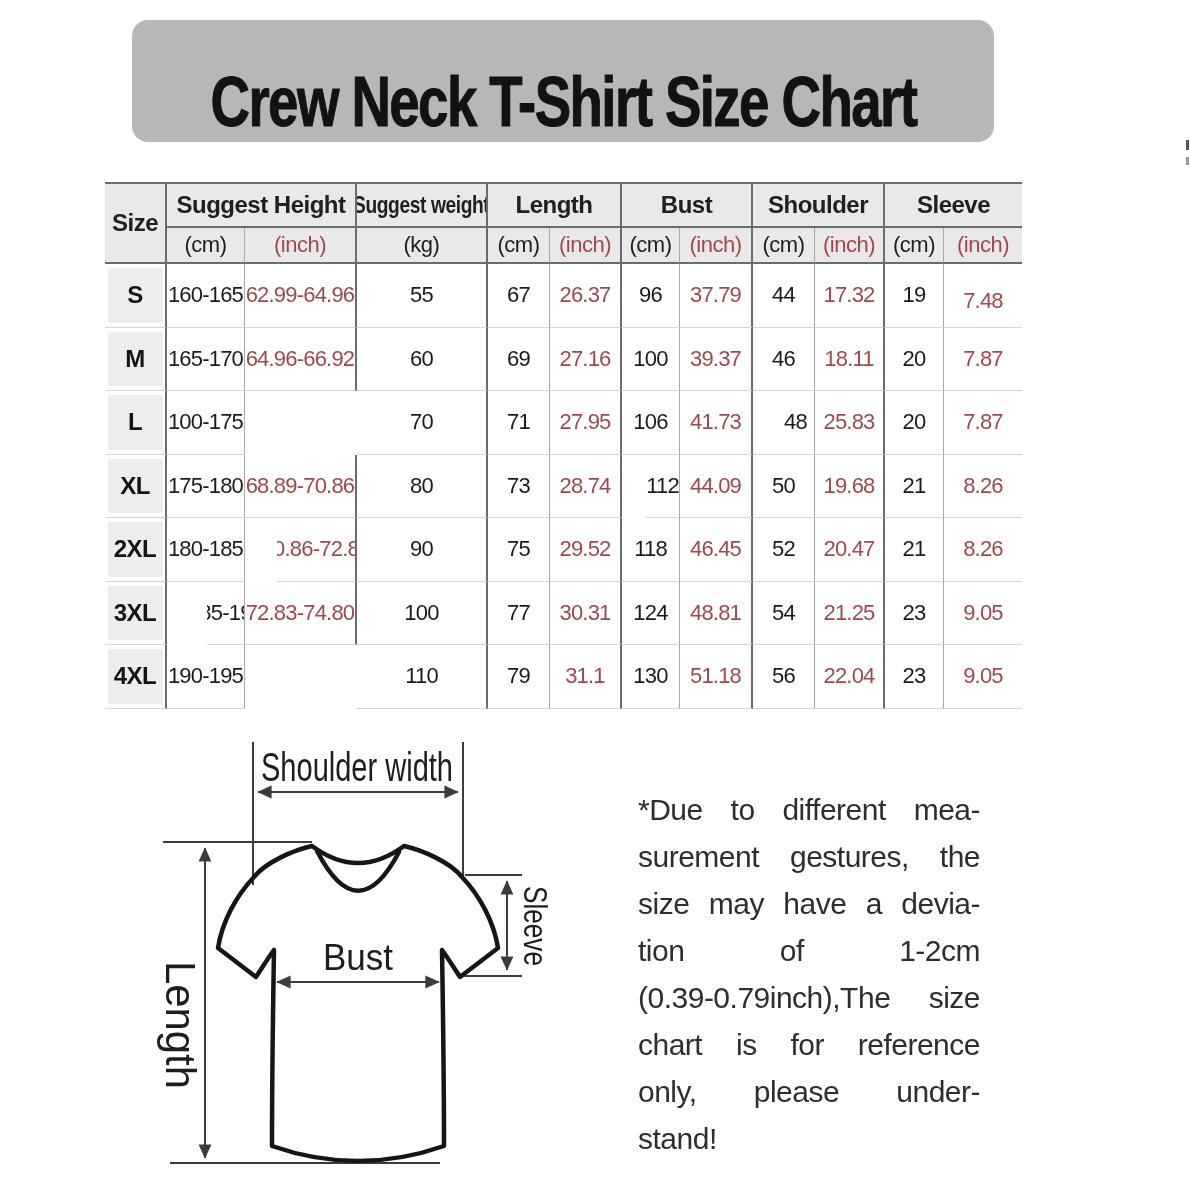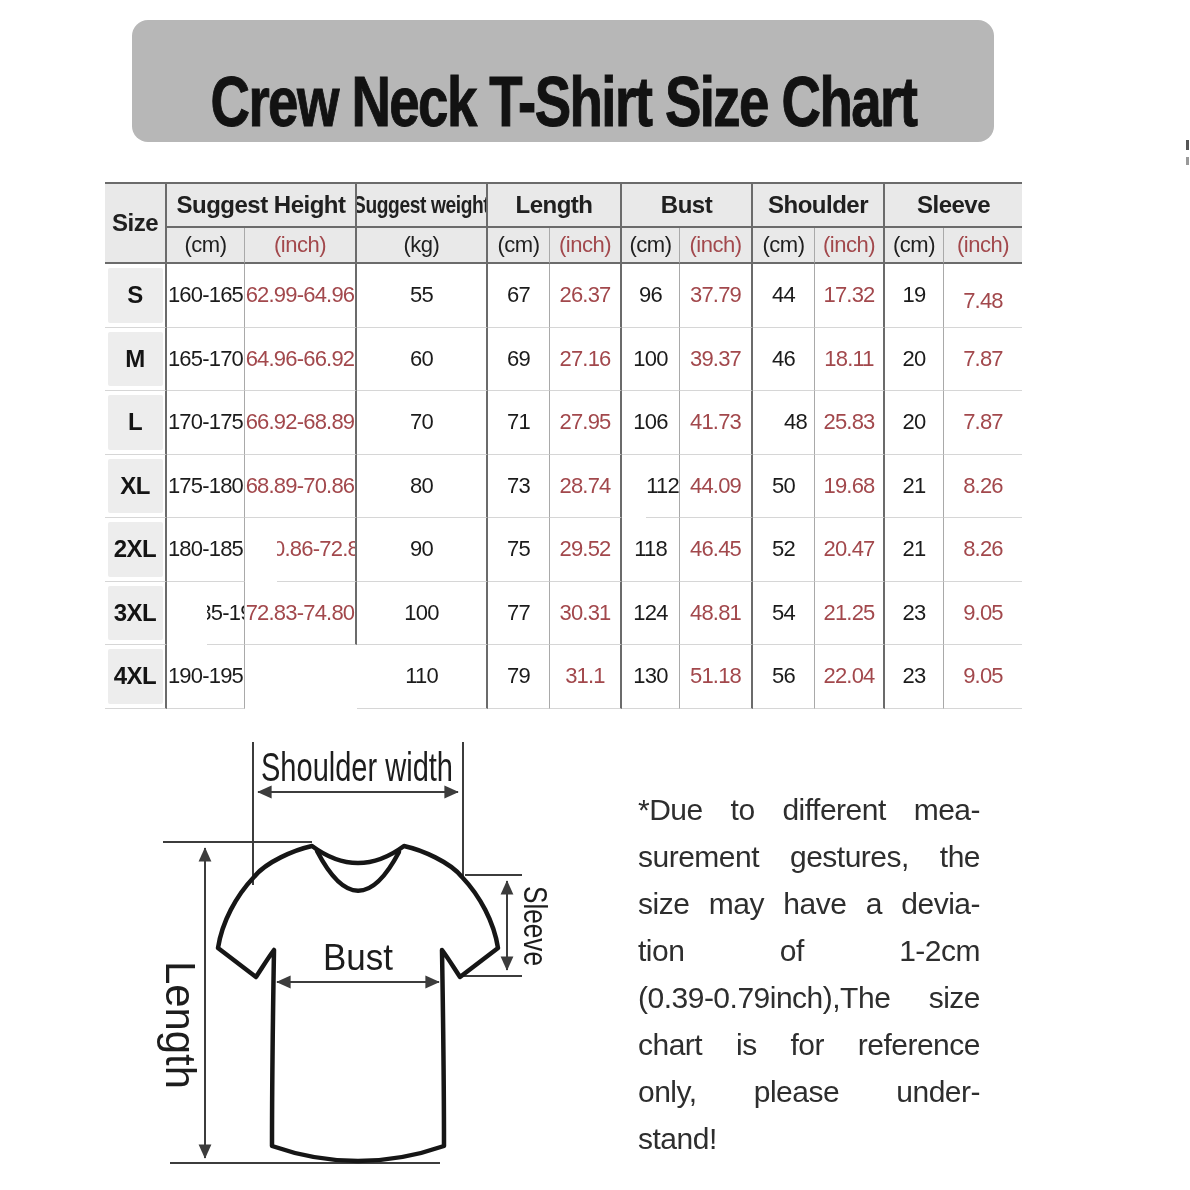--- a/index.html
+++ b/index.html
@@ -200,24 +200,21 @@
     </div>
     <div class="cell body-cell bb inch" style="grid-area: 4 / 12;">
       <span>7.87</span>
     </div>
     <div class="cell size-body bb bd" style="grid-area: 5 / 1;">
       <div class="chip">
         <span>L</span>
       </div>
     </div>
     <div class="cell body-cell bb bl" style="grid-area: 5 / 2;">
-      <span>170-175</span>
-    </div>
-    <div class="cell body-cell bb bd inch" style="grid-area: 5 / 3;">
-      <span>66.92-68.89</span>
+      <span>100-175</span>
     </div>
     <div class="cell body-cell bb bd" style="grid-area: 5 / 4;">
       <span>70</span>
     </div>
     <div class="cell body-cell bb bl" style="grid-area: 5 / 5;">
       <span>71</span>
     </div>
     <div class="cell body-cell bb bd inch" style="grid-area: 5 / 6;">
       <span>27.95</span>
     </div>

